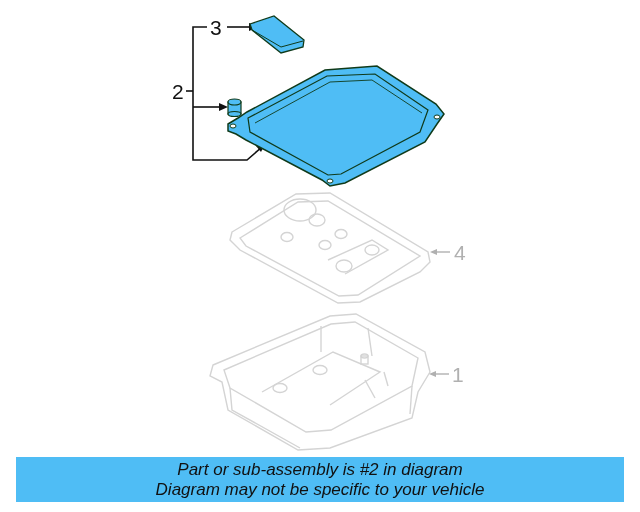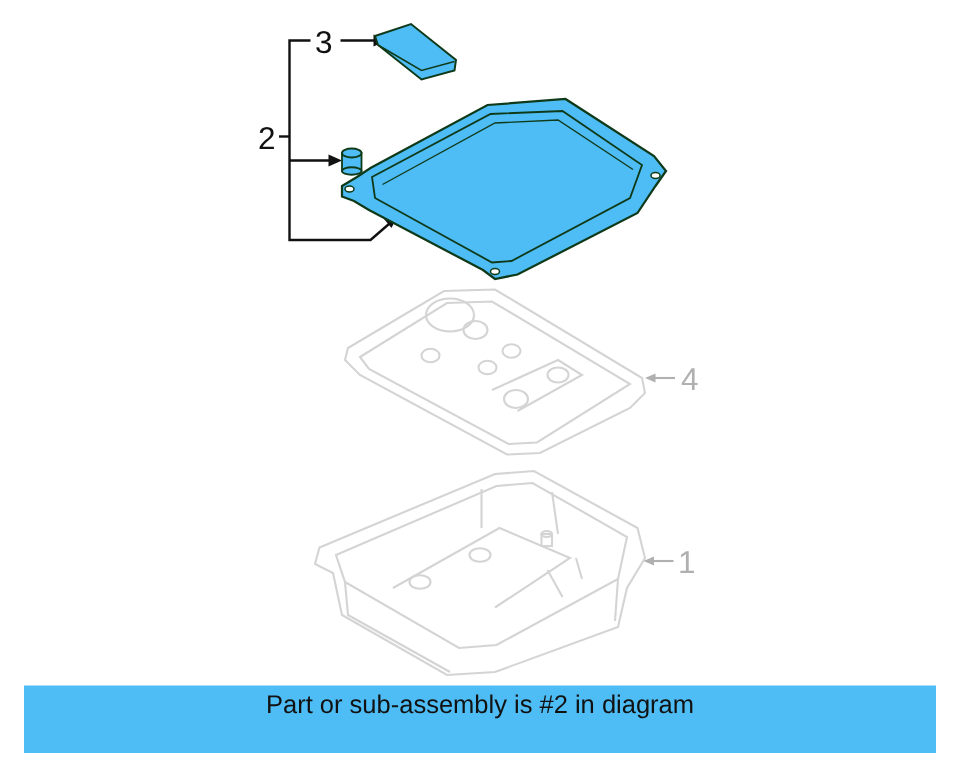--- a/index.html
+++ b/index.html
@@ -1,19 +1,19 @@
 <!DOCTYPE html>
 <html><head>
 <meta charset="utf-8">
 <style>
   html, body { margin: 0; padding: 0; background: #ffffff; }
   body { width: 640px; height: 512px; position: relative; overflow: hidden; font-family: "Liberation Sans", sans-serif; }
   #diagram { position: absolute; left: 0; top: 0; width: 640px; height: 512px; }
   .callout { font-family: "Liberation Sans", sans-serif; font-size: 21px; }
-  #banner { position: absolute; left: 16px; top: 457px; width: 608px; height: 45px; background: #4fbdf5; text-align: center; color: #111; font-size: 17px; line-height: 20px; padding-top: 3px; box-sizing: border-box; }
+  #banner { position: absolute; left: 16px; top: 457px; width: 608px; height: 45px; background: #4fbdf5; text-align: center; color: #111; font-size: 17px; line-height: 20px; padding-top: 3px; box-sizing: border-box; font-style: italic; }
   #banner div { white-space: nowrap; }
 </style>
 </head>
 <body>
 
 <svg id="diagram" viewBox="0 0 640 512" xmlns="http://www.w3.org/2000/svg">
 
   <g stroke="#111" stroke-width="1.6" fill="none">
     <polyline points="207,27 193,27 193,160 247,160 262,147"></polyline>
     <line x1="193" y1="91" x2="186" y2="91"></line>
@@ -84,13 +84,14 @@
   </g>
   <g>
     <line x1="432" y1="374" x2="449" y2="374" stroke="#b0b0b0" stroke-width="1.4"></line>
     <polygon points="429,374 436,371 436,377" fill="#b0b0b0"></polygon>
   </g>
   <text class="callout" x="452" y="382" fill="#b0b0b0">1</text>
 </svg>
 
 <div id="banner">
   <div>Part or sub-assembly is #2 in diagram</div>
+  <div>Diagram may not be specific to your vehicle</div>
 </div>
 
 </body></html>

